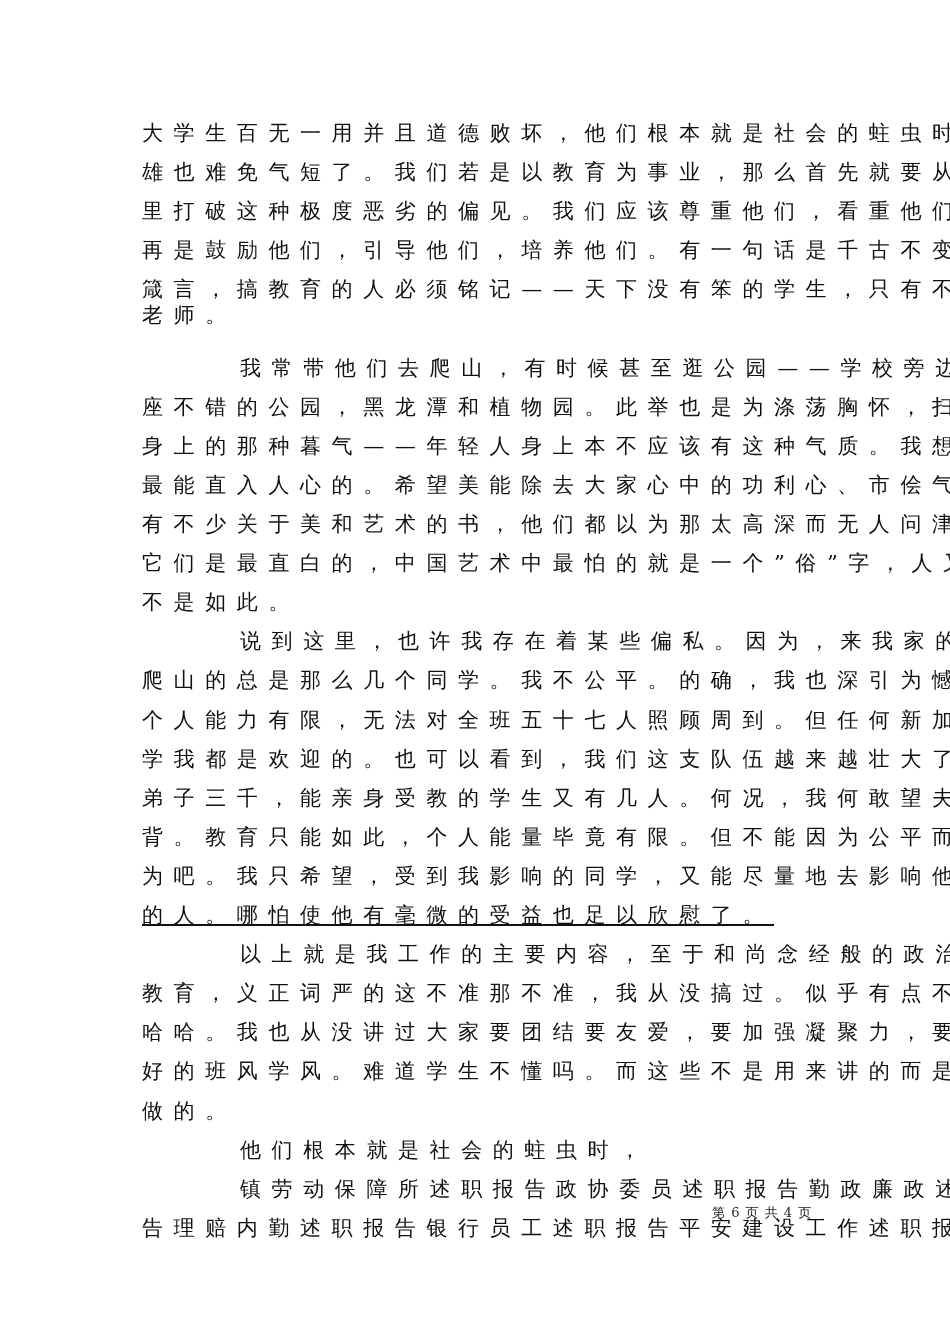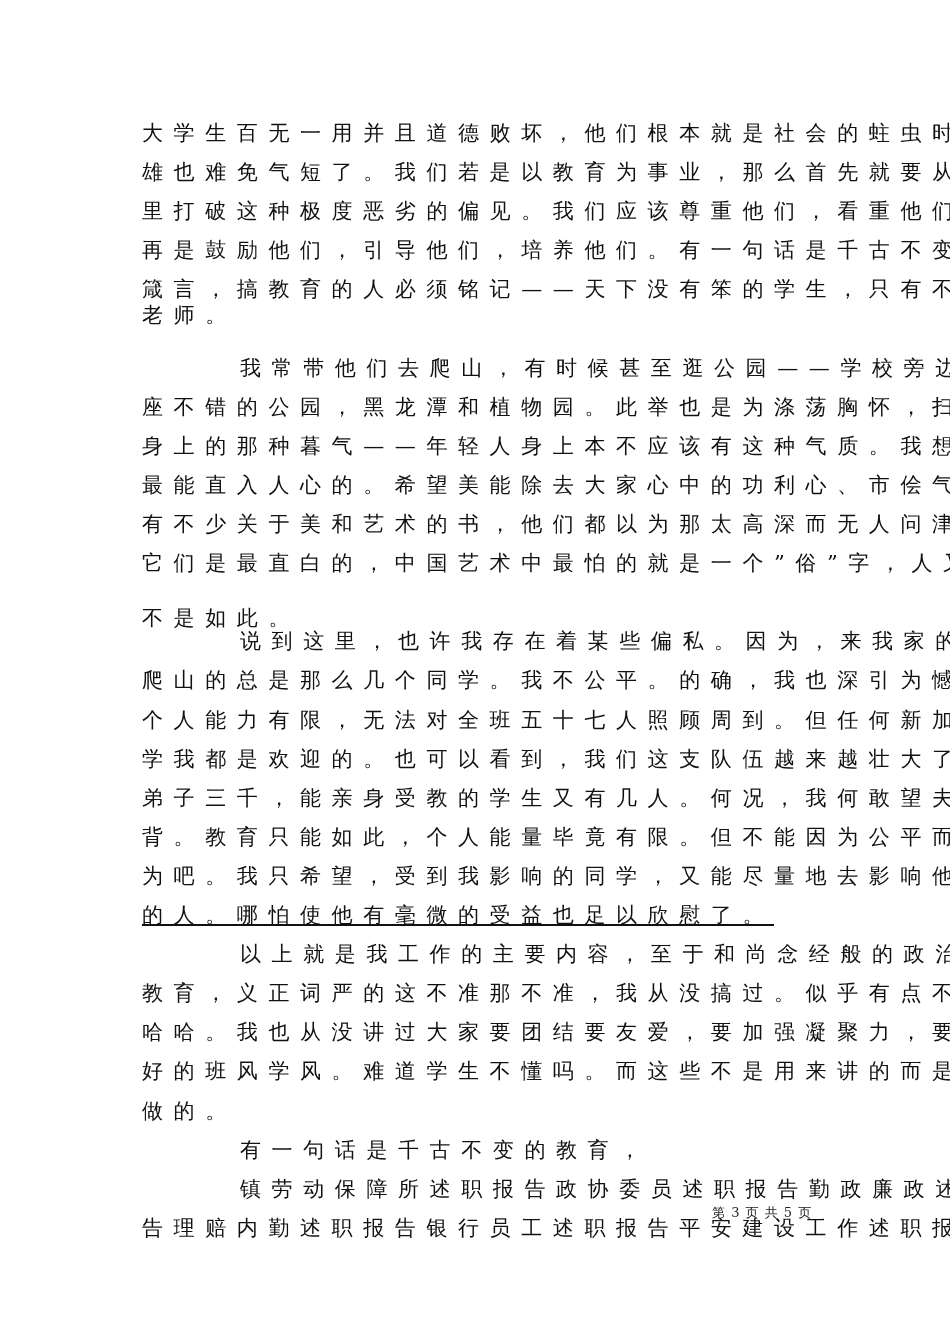--- a/index.html
+++ b/index.html
@@ -39,32 +39,32 @@
       <div class="line" style="top: 192.2px;">里打破这种极度恶劣的偏见。我们应该尊重他们，看重他们，然后</div>
       <div class="line" style="top: 231.3px;">再是鼓励他们，引导他们，培养他们。有一句话是千古不变的教育</div>
       <div class="line" style="top: 270.4px;">箴言，搞教育的人必须铭记——天下没有笨的学生，只有不中用的</div>
       <div class="line" style="top: 296px;">老师。</div>
       <div class="line indent" style="top: 348.6px;">我常带他们去爬山，有时候甚至逛公园——学校旁边有两</div>
       <div class="line" style="top: 387.7px;">座不错的公园，黑龙潭和植物园。此举也是为涤荡胸怀，扫除他们</div>
       <div class="line" style="top: 426.8px;">身上的那种暮气——年轻人身上本不应该有这种气质。我想，美是</div>
       <div class="line" style="top: 465.9px;">最能直入人心的。希望美能除去大家心中的功利心、市侩气。家里</div>
       <div class="line" style="top: 505px;">有不少关于美和艺术的书，他们都以为那太高深而无人问津。其实</div>
       <div class="line" style="top: 544.1px;">它们是最直白的，中国艺术中最怕的就是一个”俗”字，人又何尝</div>
-      <div class="line" style="top: 583.2px; margin-top: 16px;">不是如此。</div>
+      <div class="line" style="top: 583.2px;">不是如此。</div>
       <div class="line indent" style="top: 622.3px;">说到这里，也许我存在着某些偏私。因为，来我家的，去</div>
       <div class="line" style="top: 661.4px;">爬山的总是那么几个同学。我不公平。的确，我也深引为憾。实在</div>
       <div class="line" style="top: 700.5px;">个人能力有限，无法对全班五十七人照顾周到。但任何新加入的同</div>
       <div class="line" style="top: 739.6px;">学我都是欢迎的。也可以看到，我们这支队伍越来越壮大了。孔子</div>
       <div class="line" style="top: 778.7px;">弟子三千，能亲身受教的学生又有几人。何况，我何敢望夫子之项</div>
       <div class="line" style="top: 817.8px;">背。教育只能如此，个人能量毕竟有限。但不能因为公平而无所作</div>
       <div class="line" style="top: 856.9px;">为吧。我只希望，受到我影响的同学，又能尽量地去影响他们身边</div>
       <div class="line" style="top: 896px; text-decoration: underline;">的人。哪怕使他有毫微的受益也足以欣慰了。</div>
       <div class="line indent" style="top: 935.1px;">以上就是我工作的主要内容，至于和尚念经般的政治思想</div>
       <div class="line" style="top: 974.2px;">教育，义正词严的这不准那不准，我从没搞过。似乎有点不称职吧，</div>
       <div class="line" style="top: 1013.3px;">哈哈。我也从没讲过大家要团结要友爱，要加强凝聚力，要建立良</div>
       <div class="line" style="top: 1052.4px;">好的班风学风。难道学生不懂吗。而这些不是用来讲的而是必须去</div>
       <div class="line" style="top: 1091.5px;">做的。</div>
-      <div class="line indent" style="top: 1130.6px;">有一句话是千古不变的教育，</div>
+      <div class="line indent" style="top: 1130.6px;">他们根本就是社会的蛀虫时，</div>
       <div class="line indent" style="top: 1169.7px;">镇劳动保障所述职报告政协委员述职报告勤政廉政述职报</div>
       <div class="line" style="top: 1208.8px;">告理赔内勤述职报告银行员工述职报告平安建设工作述职报告综治</div>
     </div>
-  <div class="footer">第 3 页 共 5 页</div>
+  <div class="footer">第 6 页 共 4 页</div>
 </div>
 
 </body></html>

